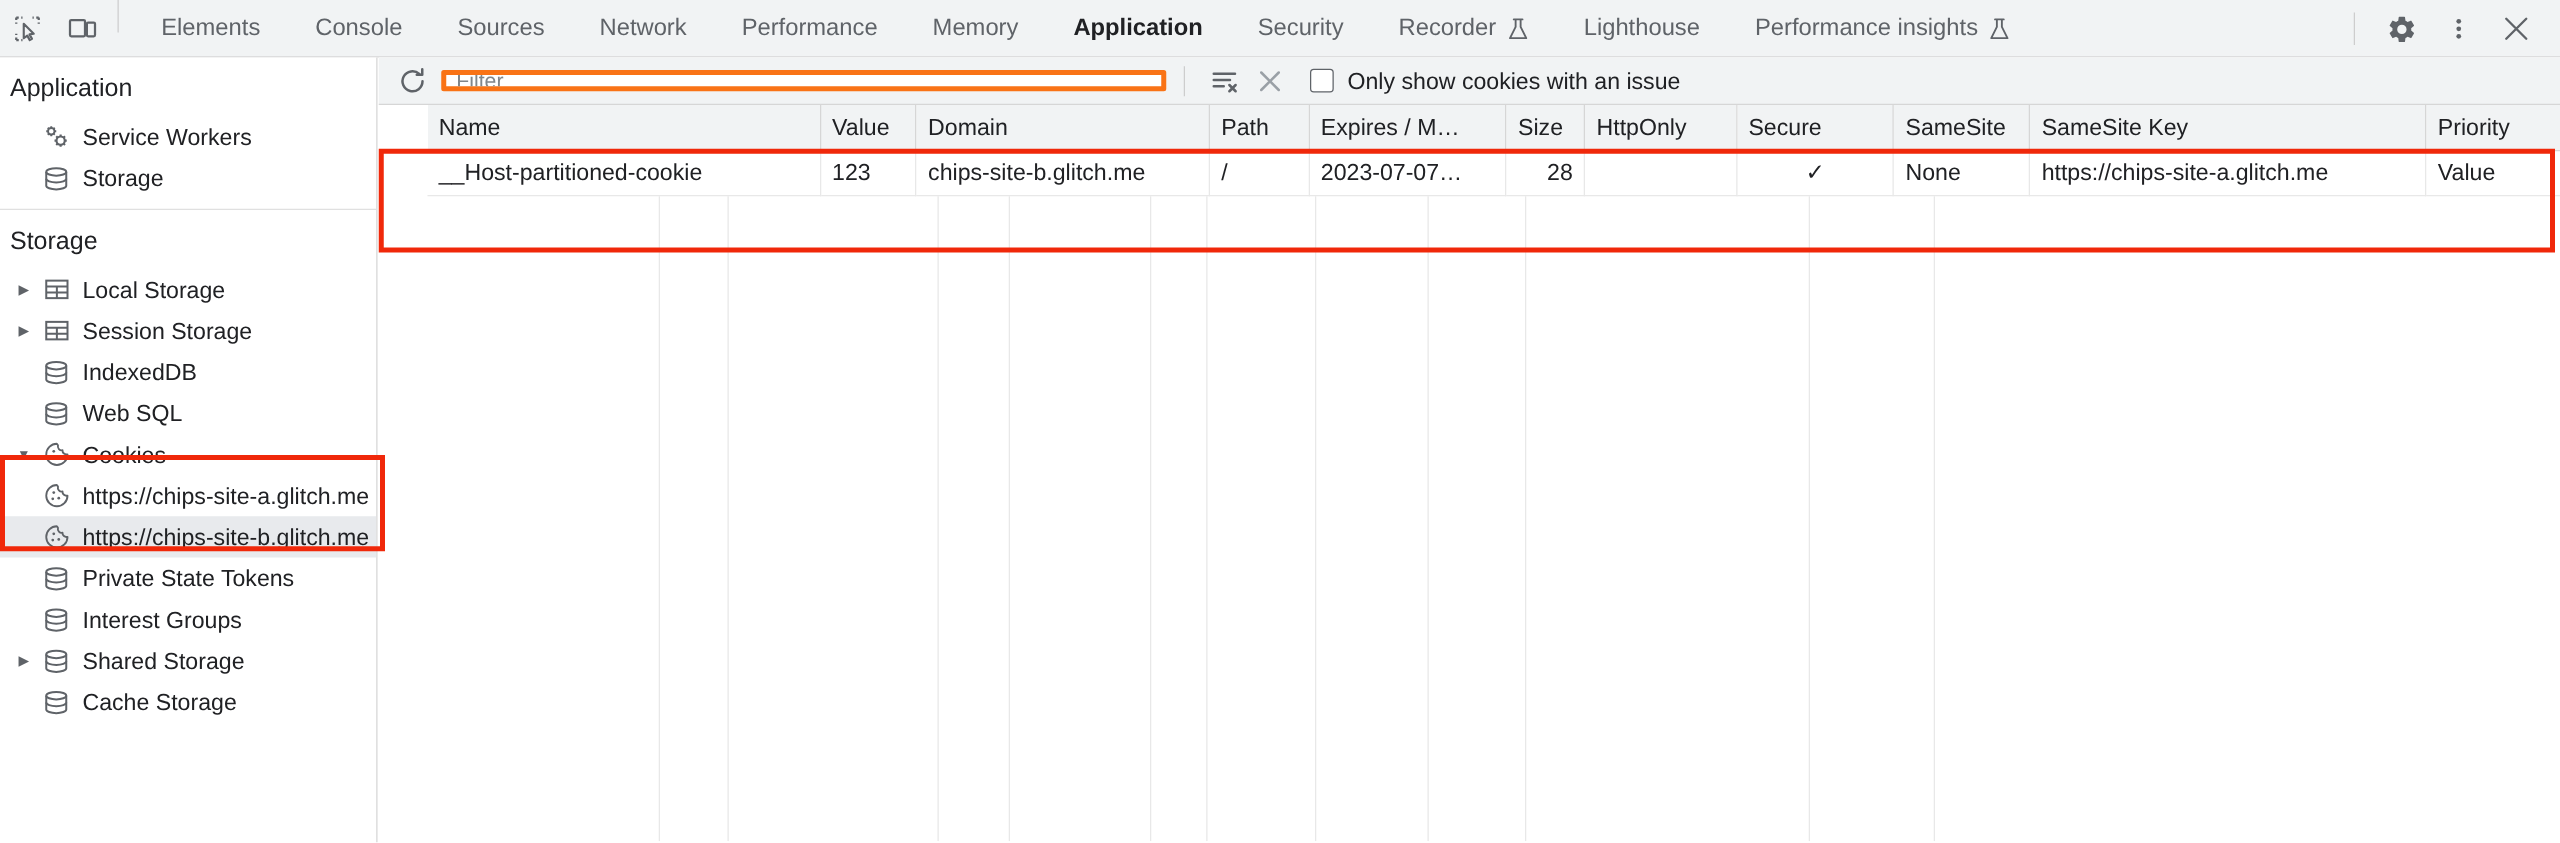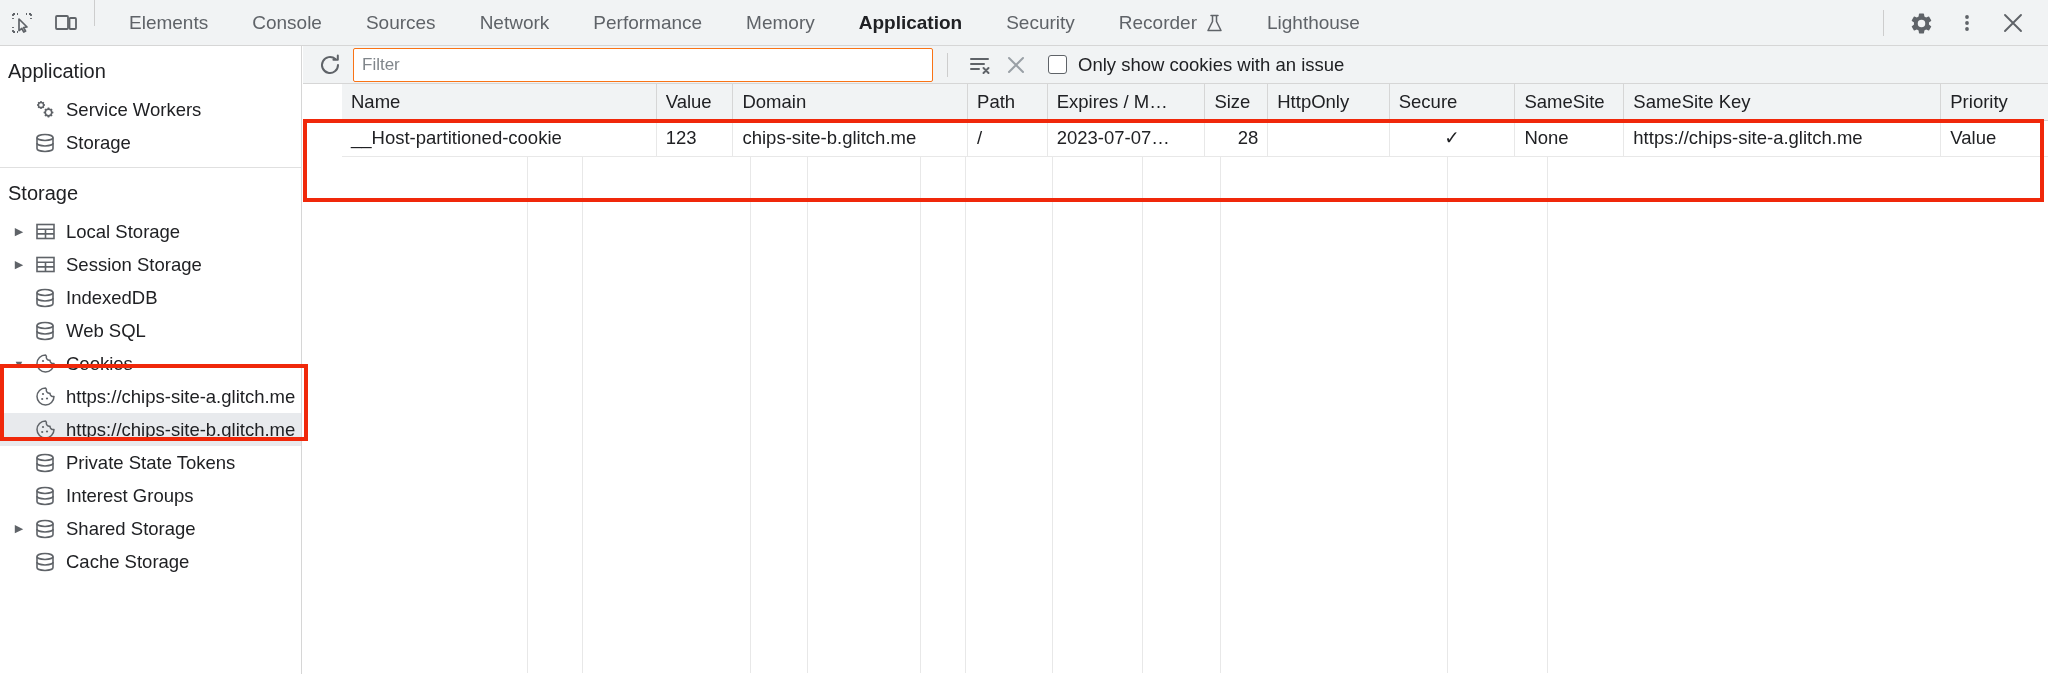--- a/index.html
+++ b/index.html
@@ -94,22 +94,22 @@
     height:38px; background:#f1f3f4;
     border-bottom:1px solid #d6d6d6;
     display:flex; align-items:center; padding:0 10px;
     position:relative;
   }
   .fb-refresh {
     width:34px; height:34px; display:flex; align-items:center;
     justify-content:center; cursor:pointer; margin-right:6px;
   }
   .fb-input {
-    flex: 0 1 580px; height:34px;
-    background:#fff; border:1px solid #f97316; border-radius:2px;
+    flex: 0 1 580px; height:17px;
+    background:#fff; border:4px solid #f97316; border-radius:2px;
     font-size:17px; color:#202124; padding:0 8px;
     font-family:"Liberation Sans", sans-serif;
     outline:none;
   }
   .fb-input::placeholder { color:#80868b; }
   .fb-sep { width:1px; height:24px; background:#cdcdcd; margin:0 14px; }
   .fb-btn {
     width:36px; height:34px; display:flex; align-items:center;
     justify-content:center; cursor:pointer;
   }
@@ -201,20 +201,29 @@
         <span>Recorder</span>
         <span class="flask">
           <svg width="17" height="19" viewBox="0 0 17 19">
             <path d="M6.5 1.5v6L2 16.5h13L10.5 7.5v-6" fill="none" stroke="#5f6368" stroke-width="1.5" stroke-linejoin="round"></path>
             <path d="M5 1.5h7" stroke="#5f6368" stroke-width="1.5" stroke-linecap="round"></path>
           </svg>
         </span>
       </div>
       <div class="tab">
         <span>Lighthouse</span>
+      </div>
+      <div class="tab">
+        <span>Performance insights</span>
+        <span class="flask">
+          <svg width="17" height="19" viewBox="0 0 17 19">
+            <path d="M6.5 1.5v6L2 16.5h13L10.5 7.5v-6" fill="none" stroke="#5f6368" stroke-width="1.5" stroke-linejoin="round"></path>
+            <path d="M5 1.5h7" stroke="#5f6368" stroke-width="1.5" stroke-linecap="round"></path>
+          </svg>
+        </span>
       </div>
     </div>
 
     <div class="tabbar-right">
       <div class="tb-sep2"></div>
       <div class="tbr-btn">
         <svg width="25" height="25" viewBox="0 0 24 24">
           <path fill="#5f6368" d="M19.14 12.94a7.07 7.07 0 0 0 0-1.88l2.03-1.58a.5.5 0 0 0 .12-.64l-1.92-3.32a.5.5 0 0 0-.6-.22l-2.39.96a7.03 7.03 0 0 0-1.62-.94l-.36-2.54a.5.5 0 0 0-.5-.42h-3.84a.5.5 0 0 0-.5.42l-.36 2.54c-.58.24-1.12.56-1.62.94l-2.39-.96a.5.5 0 0 0-.6.22L2.67 8.84a.5.5 0 0 0 .12.64l2.03 1.58a7.07 7.07 0 0 0 0 1.88l-2.03 1.58a.5.5 0 0 0-.12.64l1.92 3.32c.12.22.38.3.6.22l2.39-.96c.5.38 1.04.7 1.62.94l.36 2.54c.04.24.25.42.5.42h3.84c.25 0 .46-.18.5-.42l.36-2.54c.58-.24 1.12-.56 1.62-.94l2.39.96c.22.08.48 0 .6-.22l1.92-3.32a.5.5 0 0 0-.12-.64zM12 15.6A3.6 3.6 0 1 1 12 8.4a3.6 3.6 0 0 1 0 7.2z"></path>
         </svg>
       </div>

